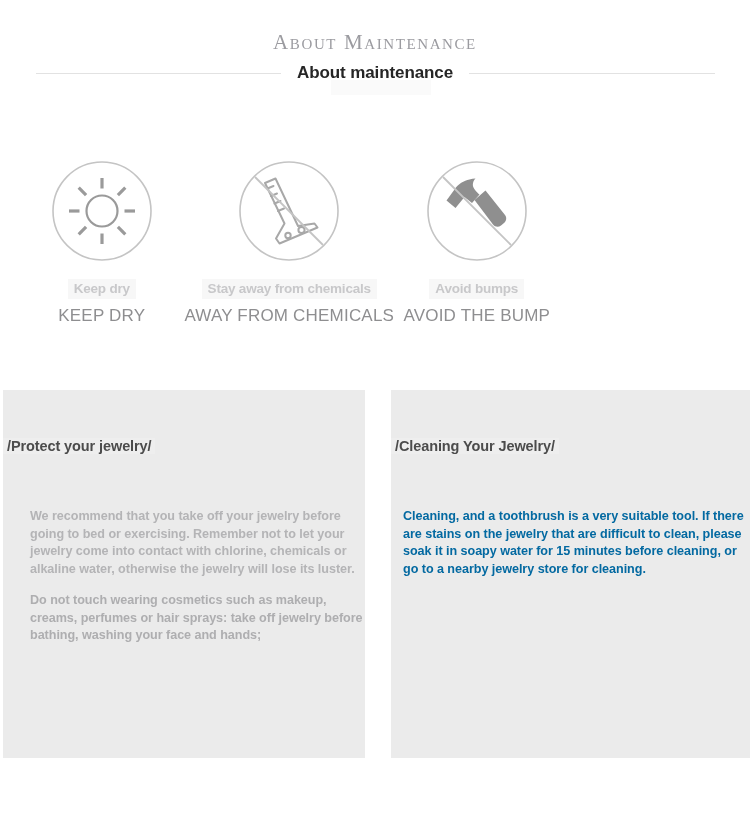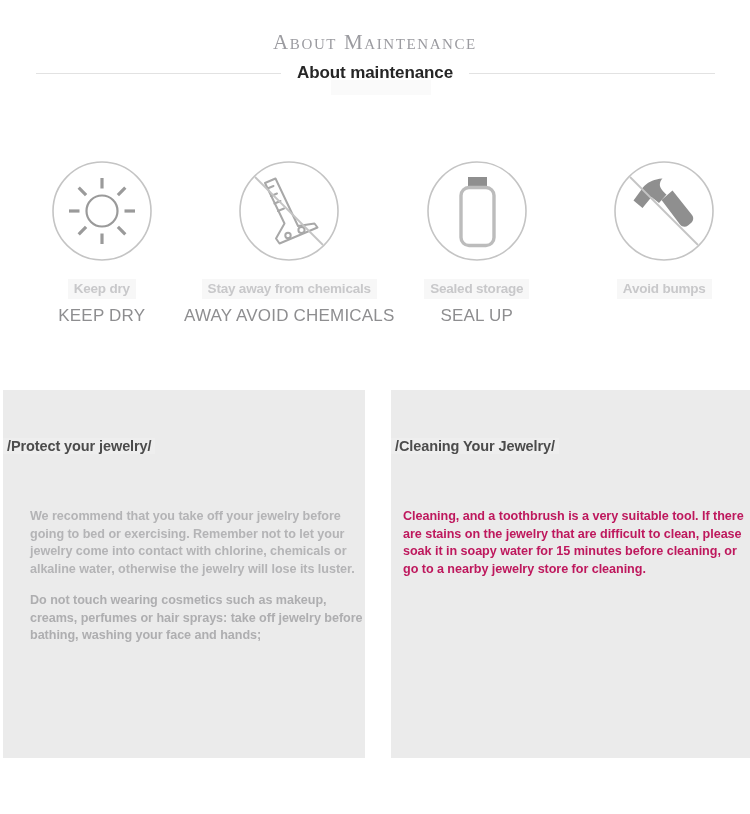--- a/index.html
+++ b/index.html
@@ -164,21 +164,21 @@
   .para {
     font-size: 12.6px;
     font-weight: bold;
     line-height: 17.5px;
     letter-spacing: -0.05px;
     margin: 0 0 14px 0;
   }
   .para:last-child { margin-bottom: 0; }
   .para.tone-light  { color: #b4b4b6; }
   .para.tone-mid    { color: #aeaeb0; }
-  .para.tone-dark   { color: #be185d; }
+  .para.tone-dark   { color: #0369a1; }
   .para.tone-body   { color: #9b9b9d; }
 
   .panel-right .para { margin-bottom: 10px; }
 </style>
 </head>
 <body>
 
 <div class="header">
   <div class="header-serif">About Maintenance</div>
   <div class="header-rule-wrap">
@@ -223,47 +223,37 @@
           <line x1="33" y1="36" x2="39" y2="33.5"></line>
           <line x1="36.5" y1="43.5" x2="42.5" y2="41"></line>
           <line x1="40" y1="51" x2="46" y2="48.5"></line>
           <circle cx="63.5" cy="70" r="3.1"></circle>
           <circle cx="50" cy="75.5" r="2.7"></circle>
         </g>
         <line x1="17" y1="17" x2="85" y2="85" stroke="#c4c4c4" stroke-width="1.8"></line>
       </svg>
     </div>
     <div class="label-strong">Stay away from chemicals</div>
-    <div class="label-caps">AWAY AVOID CHEMICALS</div>
-  </div>
-
-  <div class="icon-cell">
-    <div class="icon-art">
-      <svg viewBox="0 0 102 102" width="102" height="102" aria-hidden="true">
-        <circle cx="51" cy="51" r="49" fill="none" stroke="#c4c4c4" stroke-width="1.6"></circle>
-        <rect x="42" y="17" width="19" height="11" fill="#8f8f8f"></rect>
-        <rect x="35" y="27.5" width="33" height="58" rx="8" ry="8" fill="none" stroke="#bcbcbc" stroke-width="3.4"></rect>
-      </svg>
-    </div>
-    <div class="label-strong">Sealed storage</div>
-    <div class="label-caps">SEAL UP</div>
-  </div>
+    <div class="label-caps">AWAY FROM CHEMICALS</div>
+  </div>
+
 
   <div class="icon-cell">
     <div class="icon-art">
       <svg viewBox="0 0 102 102" width="102" height="102" aria-hidden="true">
         <circle cx="51" cy="51" r="49" fill="none" stroke="#c4c4c4" stroke-width="1.6"></circle>
         <g fill="#8f8f8f">
           <path d="M43.5 19.5 C38 20.5 32 24 28.5 29.5 L20.5 40.5 L29.5 48 L38.5 37 L46 43 L53.5 34.5 C53.5 34.5 49 31 47.5 27.5 C46 24 47.5 20.5 49.5 18.5 C47.5 18.5 45.5 19 43.5 19.5 Z"></path>
           <path d="M48.5 40 L59.5 30.5 L79 55 C81 57.5 80.5 61 78 63 L75 65.5 C72.5 67.5 69 67 67 64.5 Z"></path>
         </g>
         <line x1="17" y1="17" x2="85" y2="85" stroke="#c4c4c4" stroke-width="1.8"></line>
       </svg>
     </div>
     <div class="label-strong">Avoid bumps</div>
+    <div class="label-caps">AVOID THE BUMP</div>
   </div>
 
 </div>
 
 <div class="panels">
 
   <div class="panel panel-left">
     <div class="panel-title">
       <span>/Protect your jewelry/</span>
     </div>

